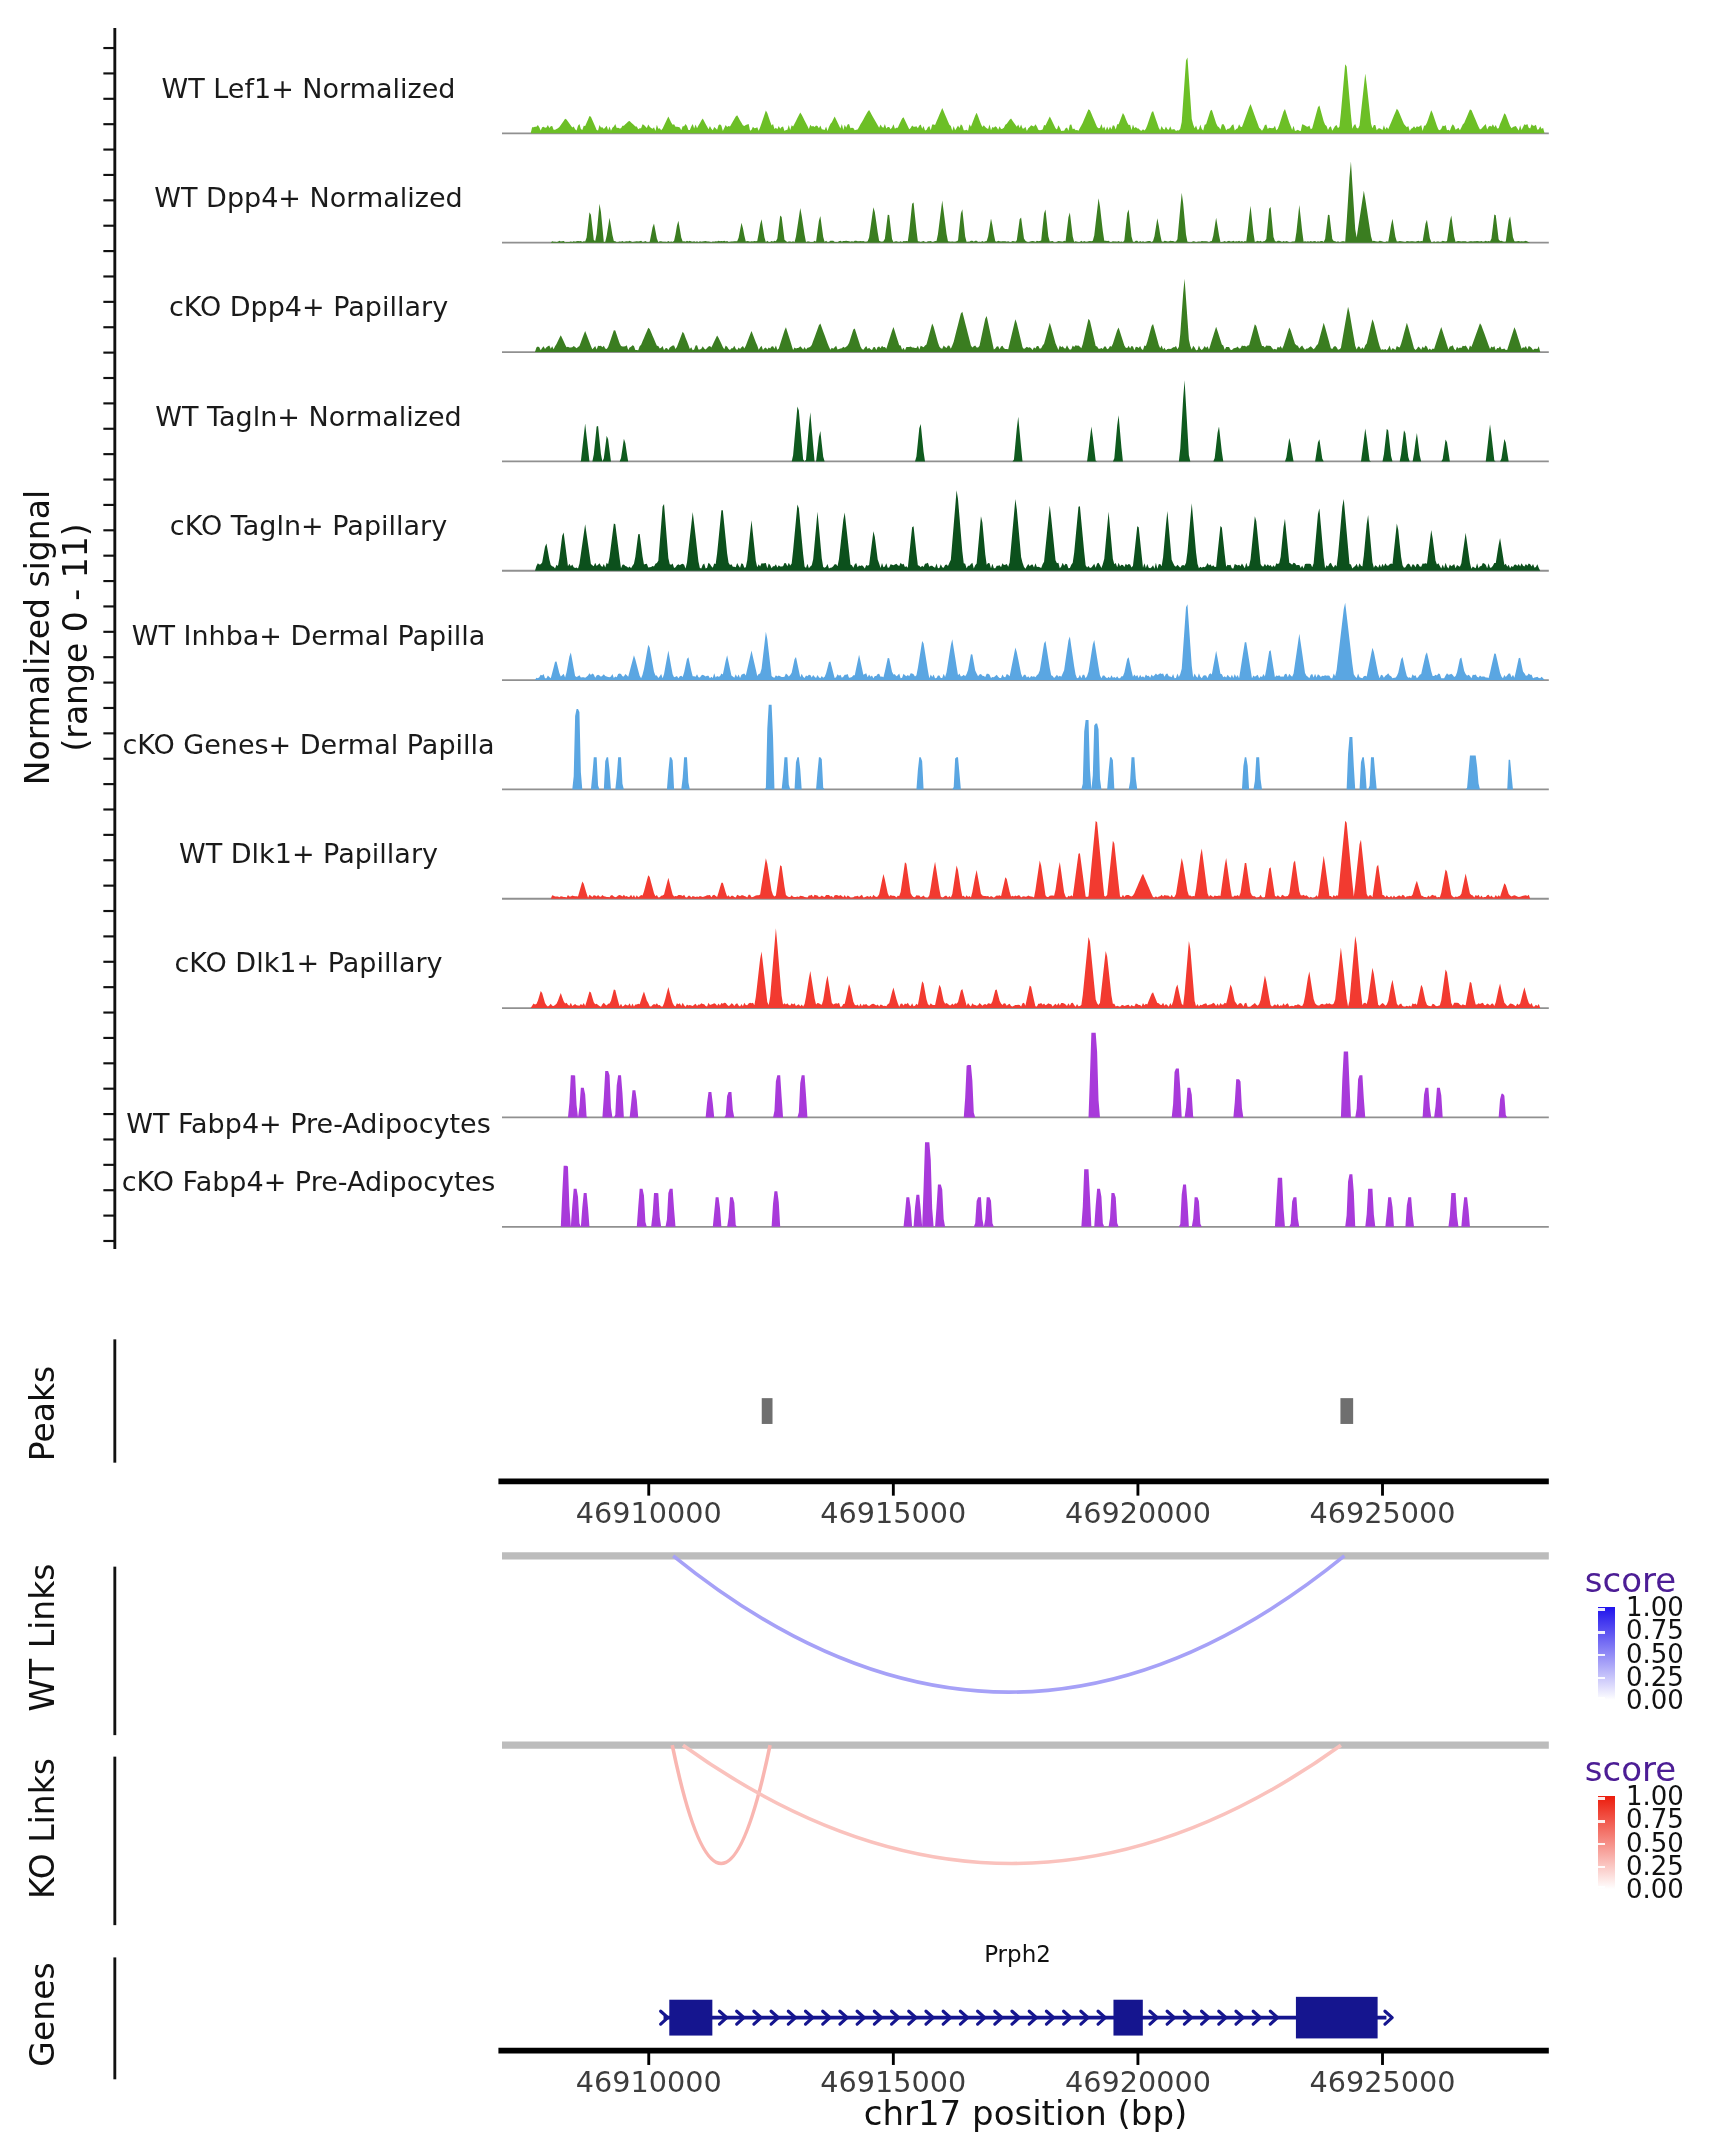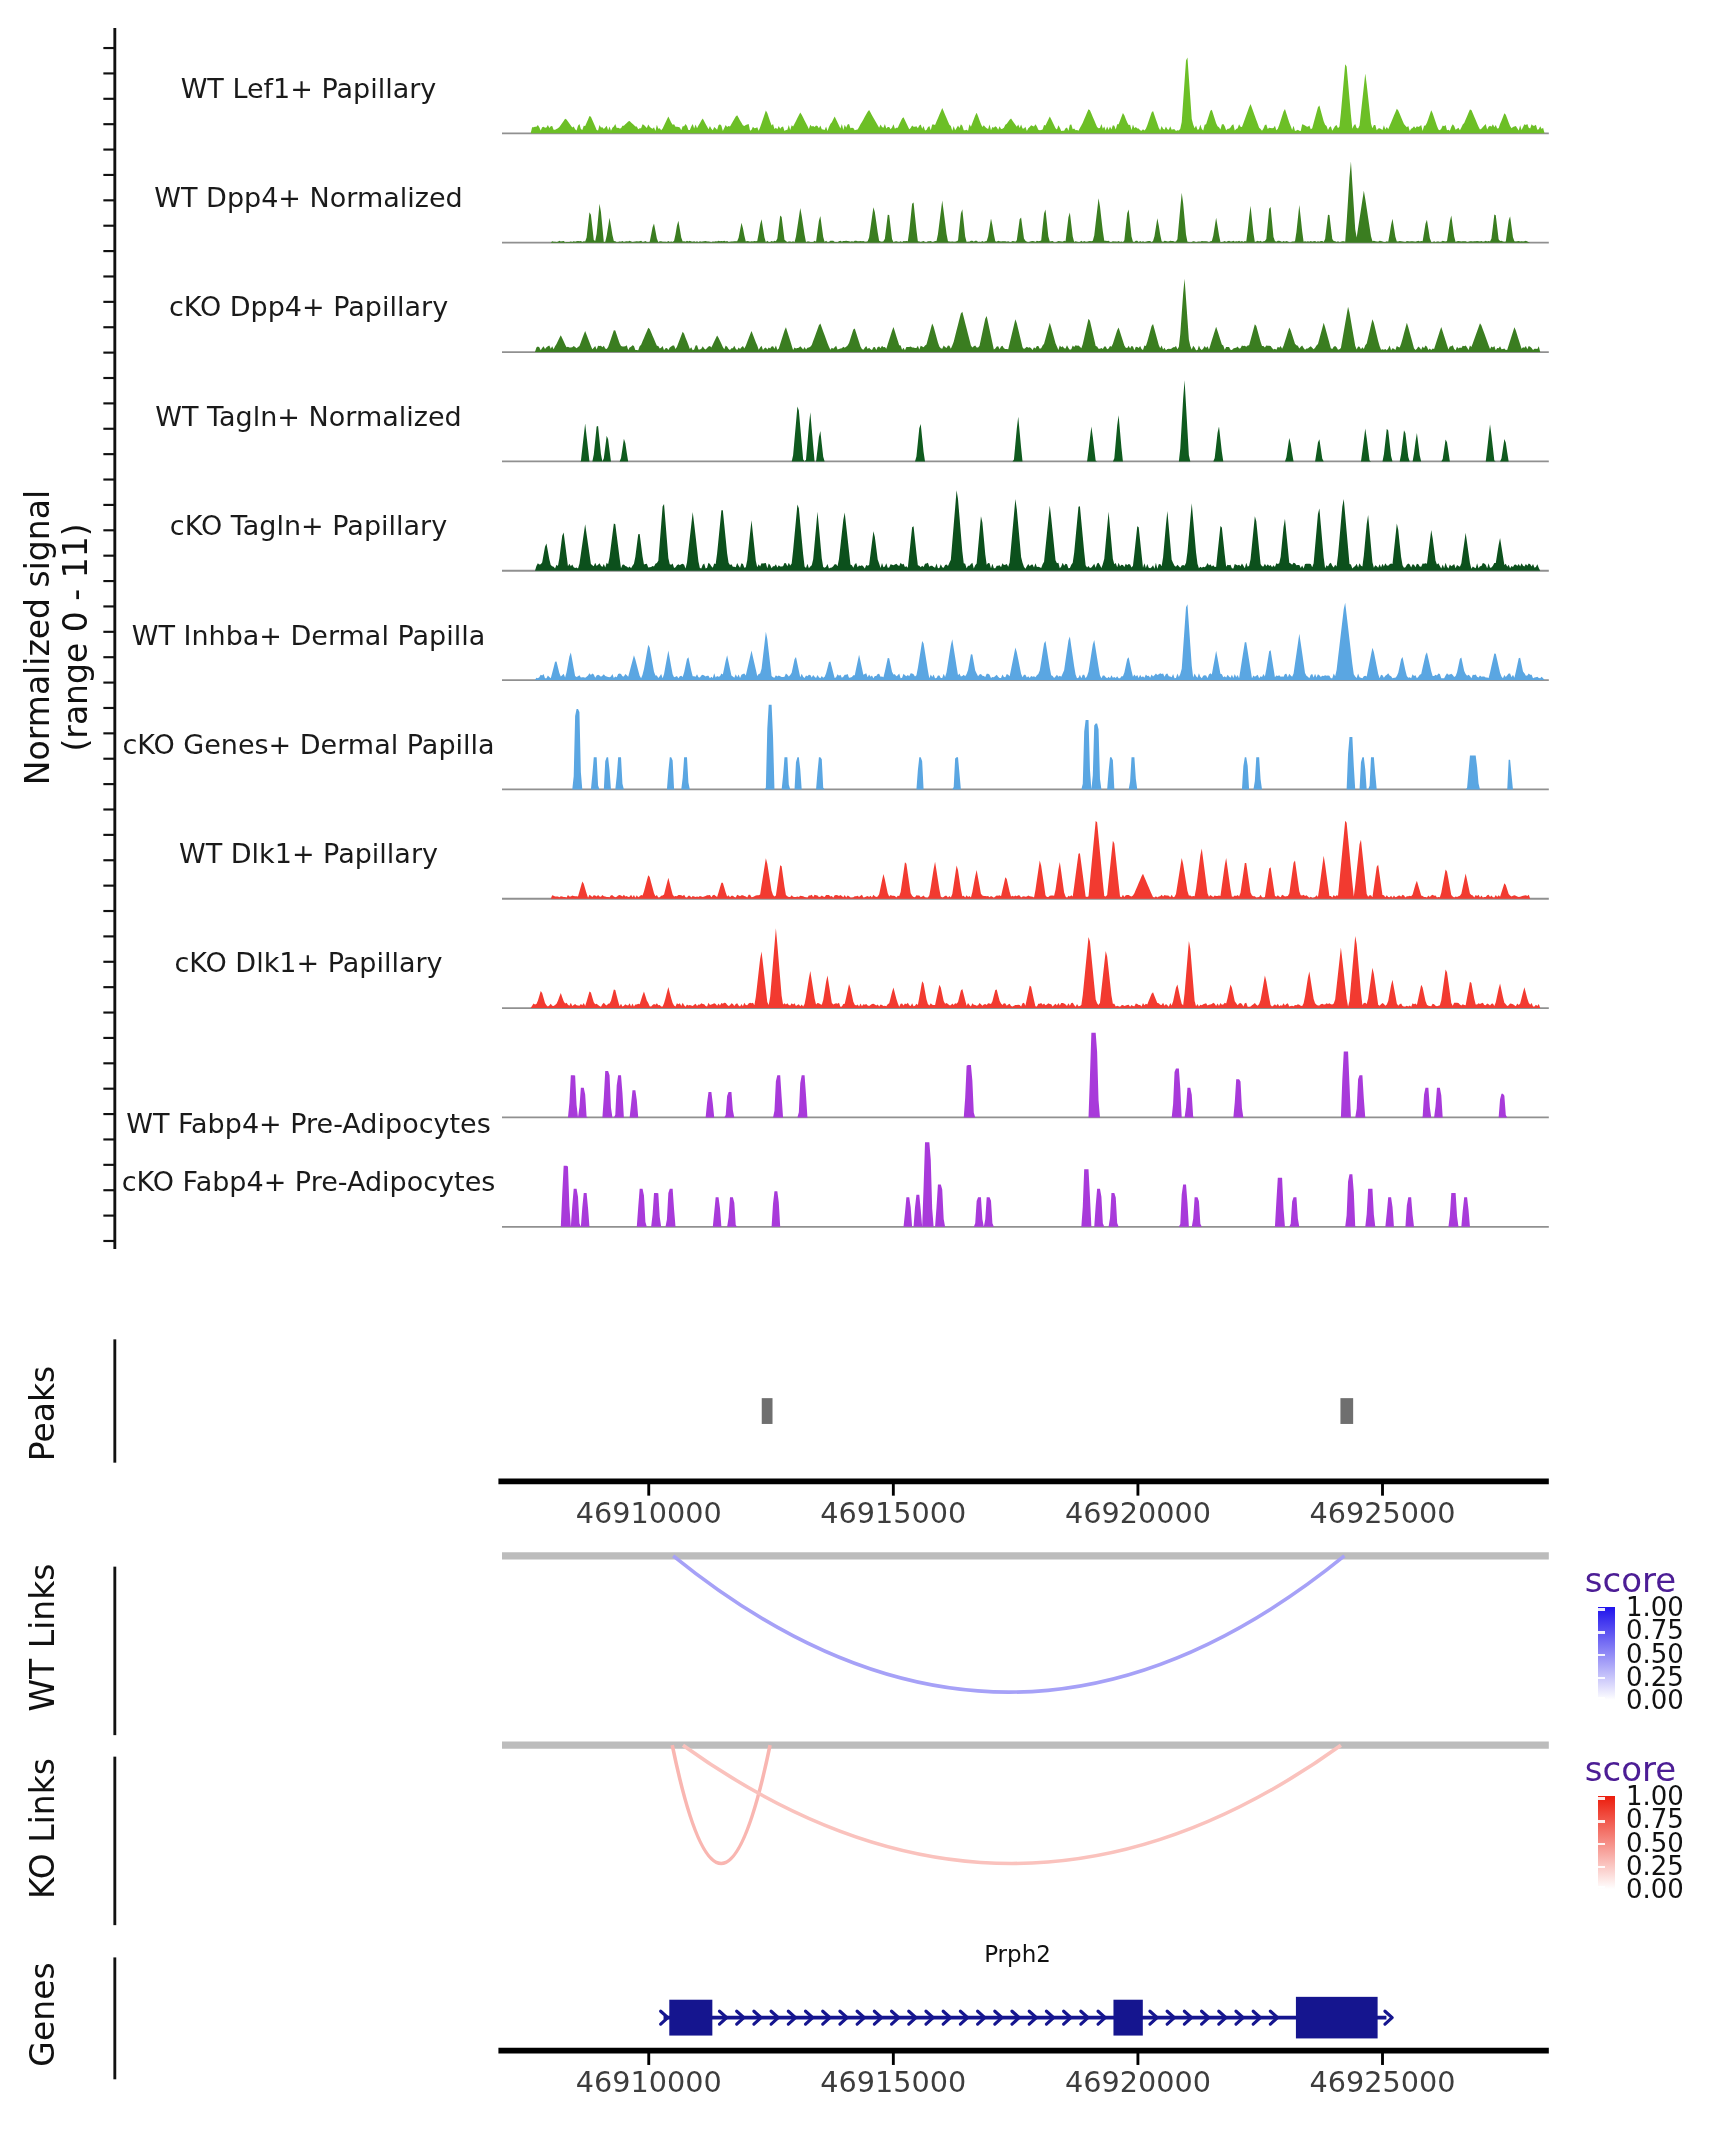--- a/index.html
+++ b/index.html
@@ -173,21 +173,21 @@
     </svg>
 
   <div class="rot axis-label" style="left:-680px;top:619px;">Normalized signal</div>
   <div class="rot axis-label" style="left:-642px;top:619px;">(range 0 - 11)</div>
 
   <div class="rot section-label" style="left:-675px;top:1395px;">Peaks</div>
   <div class="rot section-label" style="left:-675px;top:1619px;">WT Links</div>
   <div class="rot section-label" style="left:-675px;top:1810px;">KO Links</div>
   <div class="rot section-label" style="left:-675px;top:1996px;">Genes</div>
 
-  <div class="track-label" style="top:72px">WT Lef1+ Papillary</div>
+  <div class="track-label" style="top:72px">WT Lef1+ Normalized</div>
   <div class="track-label" style="top:181px">WT Dpp4+ Normalized</div>
   <div class="track-label" style="top:290px">cKO Dpp4+ Papillary</div>
   <div class="track-label" style="top:400px">WT Tagln+ Normalized</div>
   <div class="track-label" style="top:509px">cKO Tagln+ Papillary</div>
   <div class="track-label" style="top:619px">WT Inhba+ Dermal Papilla</div>
   <div class="track-label" style="top:728px">cKO Genes+ Dermal Papilla</div>
   <div class="track-label" style="top:837px">WT Dlk1+ Papillary</div>
   <div class="track-label" style="top:946px">cKO Dlk1+ Papillary</div>
   <div class="track-label" style="top:1107px">WT Fabp4+ Pre-Adipocytes</div>
   <div class="track-label" style="top:1165px">cKO Fabp4+ Pre-Adipocytes</div>
@@ -222,14 +222,15 @@
     <div class="legend-labels">
       <span>1.00</span>
       <span>0.75</span>
       <span>0.50</span>
       <span>0.25</span>
       <span>0.00</span>
     </div>
   </div>
 
   <div class="gene-name">Prph2</div>
+  <div class="x-title">chr17 position (bp)</div>
 </div>
 
 
 </body></html>

